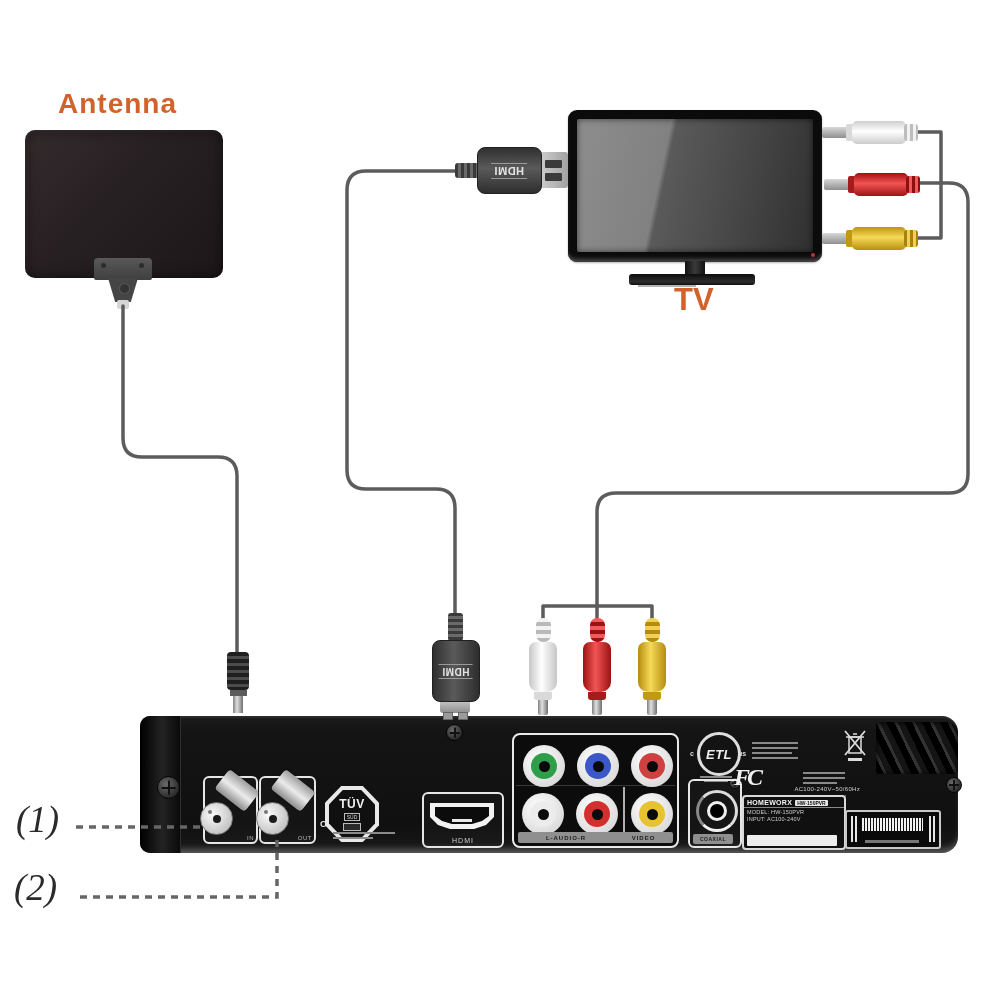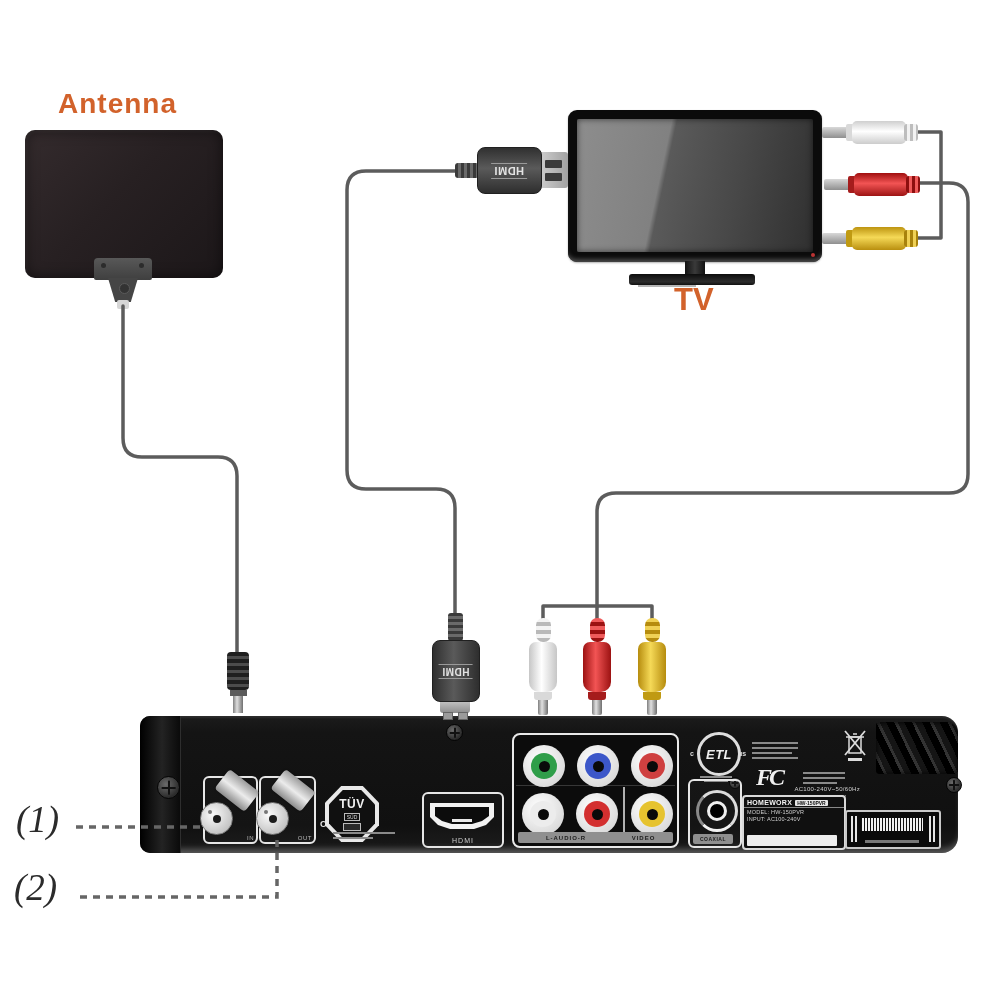--- a/index.html
+++ b/index.html
@@ -405,21 +405,21 @@
     </div>
     <span class="etl-side" style="left:550px;top:34px;">c</span>
     <span class="etl-side" style="left:598px;top:34px;">us</span>
     <div class="microbar" style="left:560px;top:60px;width:32px;"></div>
     <div class="microbar" style="left:564px;top:64px;width:24px;"></div>
     <div class="microbar" style="left:612px;top:26px;width:46px;"></div>
     <div class="microbar" style="left:612px;top:31px;width:46px;"></div>
     <div class="microbar" style="left:612px;top:36px;width:40px;"></div>
     <div class="microbar" style="left:612px;top:41px;width:46px;"></div>
 
-    <div class="abs" id="fcc" style="left:616px;top:48px;position:absolute;">FC</div>
+    <div class="abs" id="fcc" style="left:594px;top:48px;position:absolute;">FC</div>
     <div class="microbar" style="left:663px;top:56px;width:42px;"></div>
     <div class="microbar" style="left:663px;top:61px;width:42px;"></div>
     <div class="microbar" style="left:663px;top:66px;width:34px;"></div>
 
     <svg id="weee" style="left:703px;top:13px;position:absolute;" width="24" height="34">
       <rect x="6" y="8" width="12" height="16" fill="none" stroke="#dcdcdc" stroke-width="1.5"></rect>
       <line x1="3" y1="8" x2="21" y2="8" stroke="#dcdcdc" stroke-width="1.5"></line>
       <line x1="10" y1="5" x2="14" y2="5" stroke="#dcdcdc" stroke-width="1.5"></line>
       <line x1="2" y1="2" x2="22" y2="26" stroke="#dcdcdc" stroke-width="1.8"></line>
       <line x1="22" y1="2" x2="2" y2="26" stroke="#dcdcdc" stroke-width="1.8"></line>

